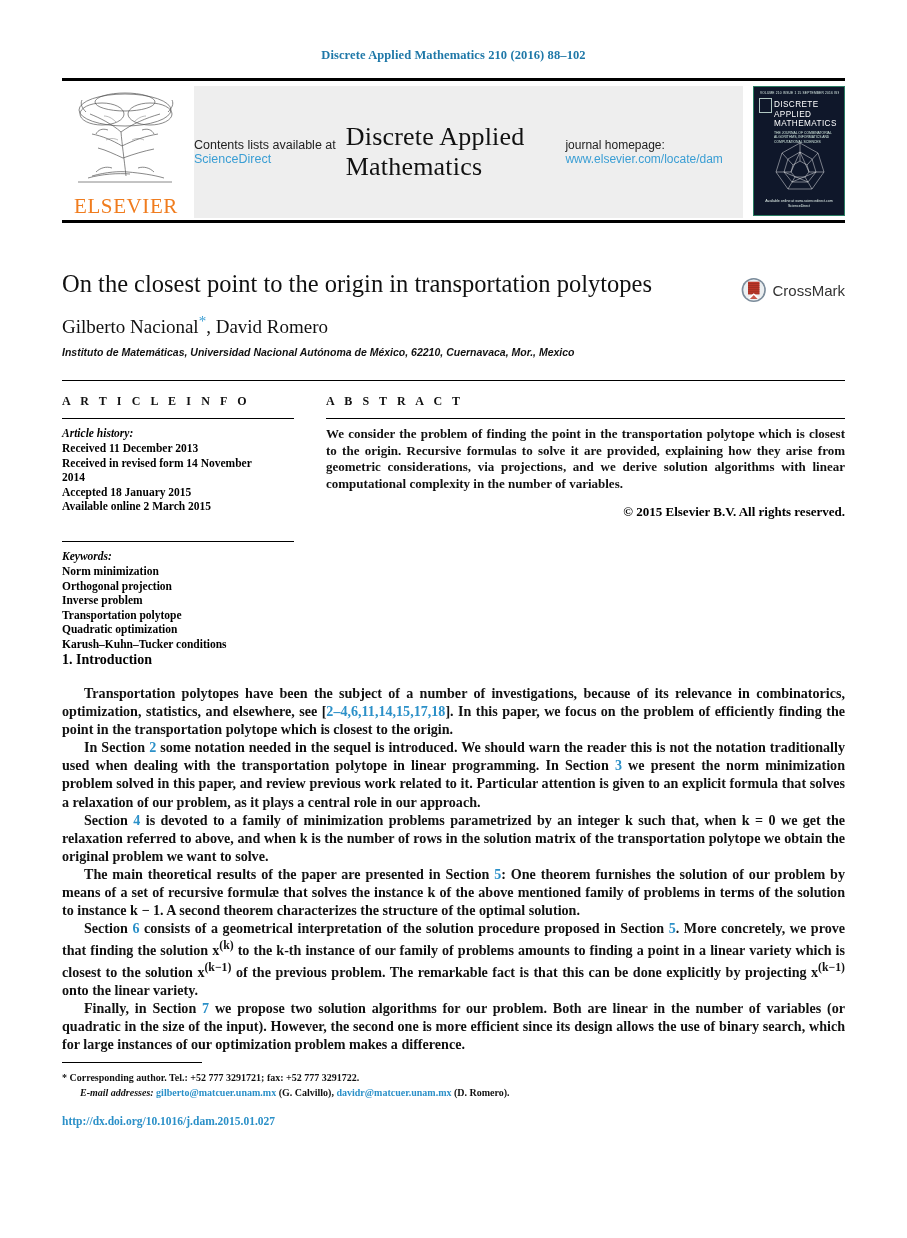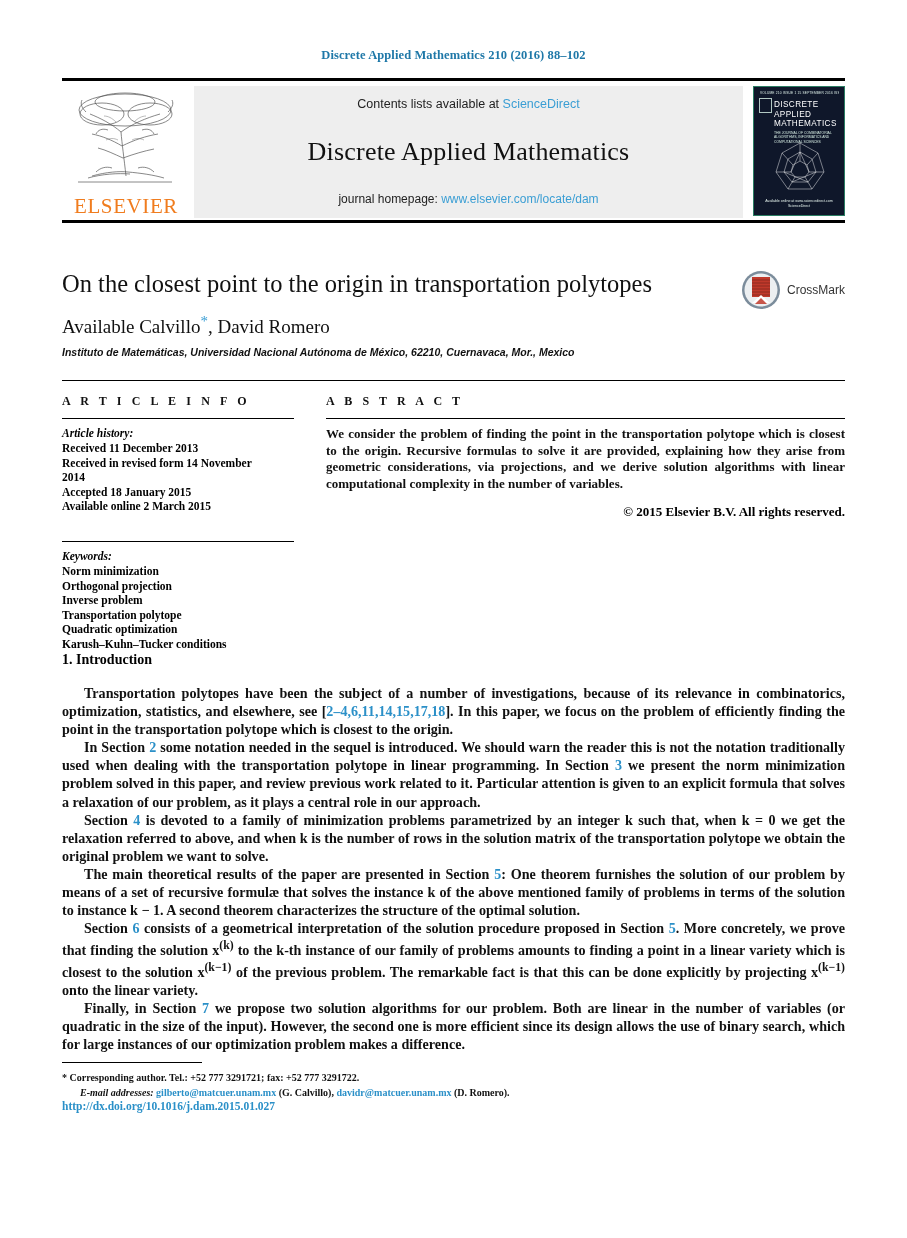--- a/index.html
+++ b/index.html
@@ -77,21 +77,21 @@
     color: #f07c1e;
     line-height: 1;
     margin-top: -2px;
   }
   .journal-band {
     flex: 1 1 auto;
     background: #eeeeee;
     margin-left: 4px;
     margin-right: 10px;
     display: flex;
-    flex-direction: column;
+    flex-direction: row;
     align-items: center;
     justify-content: space-between;
     padding: 11px 0 12px 0;
     position: relative;
   }
   .contents-line {
     font-family: "Liberation Sans", sans-serif;
     font-size: 12.5px;
     color: #222;
   }
@@ -228,21 +228,21 @@
     right: 0;
     top: 48px;
     width: 104px;
     height: 44px;
     display: flex;
     align-items: center;
     gap: 6px;
   }
   .crossmark-label {
     font-family: "Liberation Sans", sans-serif;
-    font-size: 12px;
+    font-size: 15px;
     color: #333;
   }
 
   
   .info-area {
     position: absolute;
     top: 380px;
     left: 62px;
     width: 783px;
   }
@@ -342,20 +342,21 @@
     font-size: 10px;
     line-height: 14.5px;
     font-weight: bold;
     color: #111;
   }
   .foot-line .em-label {
     font-style: italic;
   }
   .foot-indent { padding-left: 18px; }
   .doi-line {
+    margin-top: 15px;
     font-size: 11.5px;
     color: #2b90c8;
     font-weight: bold;
   }
   .issn-line {
     font-size: 11.5px;
     font-weight: bold;
     margin-top: 1px;
   }
 </style>
@@ -469,21 +470,21 @@
           <line x1="11" y1="25" x2="29" y2="25"></line>
         </g>
         <path d="M11 33 L20 25 L29 33 Z" fill="#ffffff"></path>
         <path d="M20 28 L26 34 H14 Z" fill="#c0392b" opacity="0.85"></path>
       </svg>
       <span class="crossmark-label">CrossMark</span>
     </div>
 
     <div class="article-title">On the closest point to the origin in transportation polytopes</div>
     <div class="authors">
-      <span>Available Calvillo</span><span class="star">*</span><span>, David Romero</span>
+      <span>Gilberto Nacional</span><span class="star">*</span><span>, David Romero</span>
     </div>
     <div class="affiliation">Instituto de Matemáticas, Universidad Nacional Autónoma de México, 62210, Cuernavaca, Mor., Mexico</div>
   </div>
 
   <div class="info-area">
     <div class="info-rule"></div>
     <div class="cols">
 
       <div class="col-left">
         <div class="sec-head">A R T I C L E   I N F O</div>

